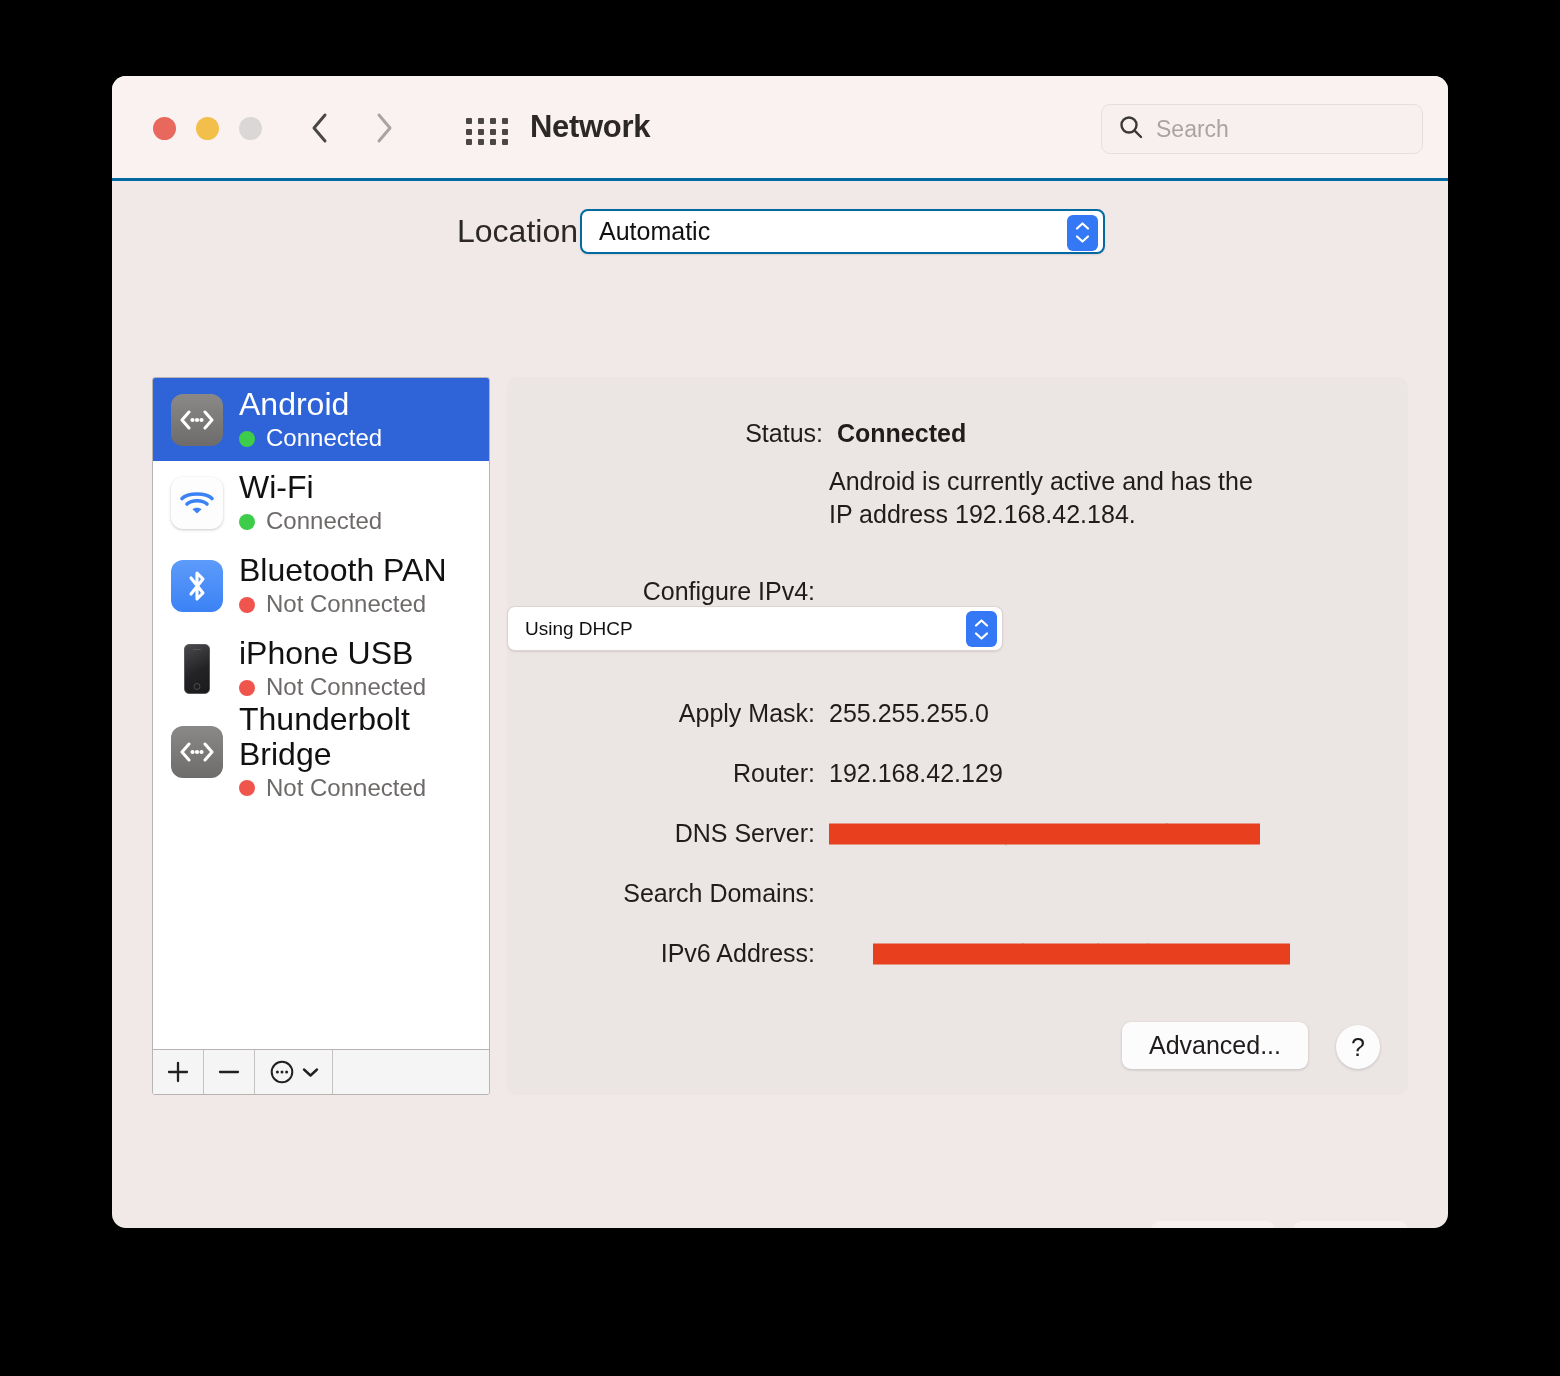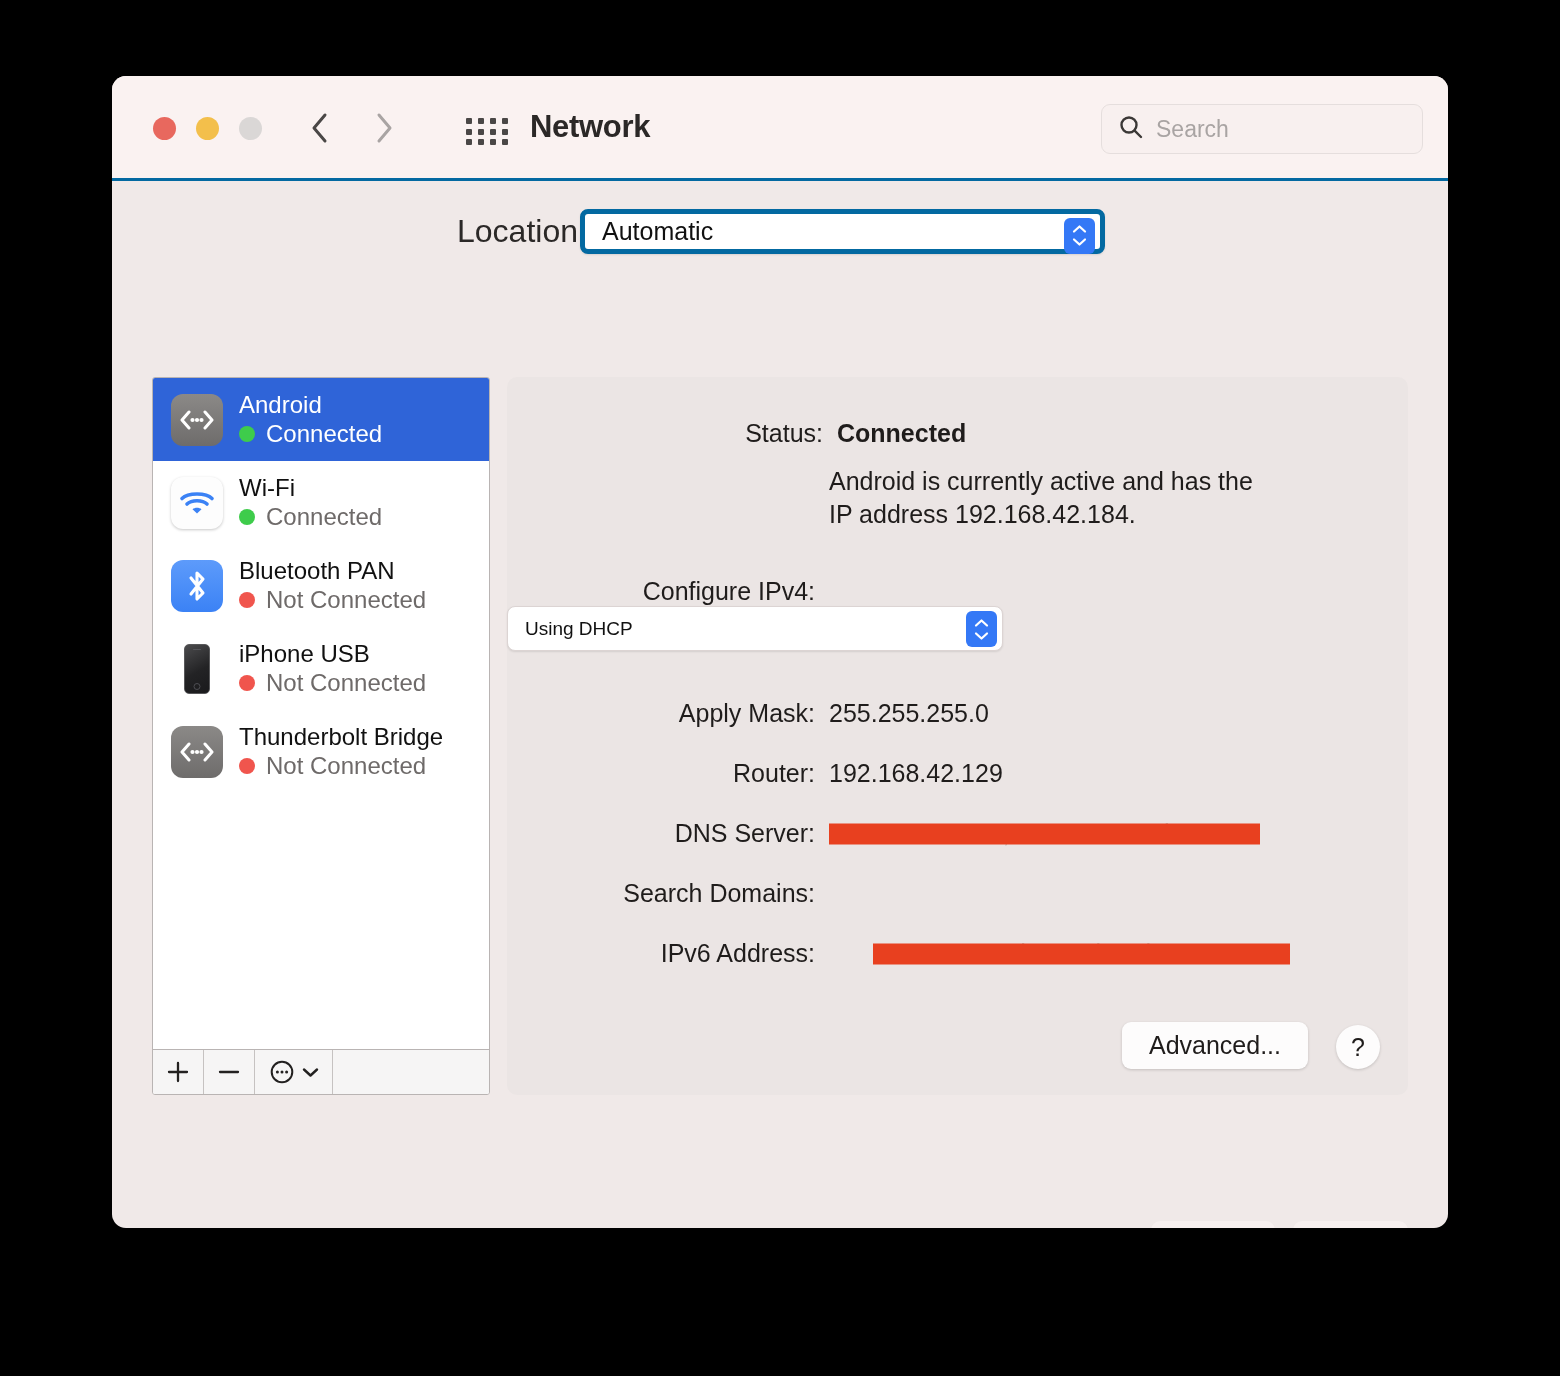--- a/index.html
+++ b/index.html
@@ -112,21 +112,21 @@
     left: 345px;
     font-size: 32px;
     color: #2b2827;
   }
   .location-select {
     position: absolute;
     left: 468px;
     width: 525px;
     height: 45px;
     background: #ffffff;
-    border: 5px solid #0369a1;
+    border: 2px solid #0369a1;
     border-radius: 8px;
     display: flex;
     align-items: center;
     padding-left: 17px;
     box-shadow: 0 1px 2px rgba(0,0,0,0.10);
   }
   .location-select .sel-val { font-size: 25px; color: #111; }
   .stepper {
     position: absolute;
     right: 5px;
@@ -169,21 +169,21 @@
   .svc {
     display: flex;
     align-items: center;
     gap: 16px;
     padding: 11px 0 11px 18px;
     height: 83px;
   }
   .svc.selected { background: #2f64d8; }
   .svc-icon { width: 52px; height: 52px; flex: 0 0 auto; position: relative; }
   .svc-text { display: flex; flex-direction: column; gap: 3px; }
-  .svc-name { font-size: 24px; color: #111; line-height: 1.1; }
+  .svc-name { font-size: 32px; color: #111; line-height: 1.1; }
   .svc.selected .svc-name { color: #ffffff; }
   .svc-status { display: flex; align-items: center; gap: 11px; }
   .dot { width: 16px; height: 16px; border-radius: 50%; flex: 0 0 auto; }
   .dot.green { background: #3ecc4b; }
   .dot.red { background: #f0554d; }
   .svc-status-label { font-size: 24px; color: #6e6a69; line-height: 1.1; }
   .svc.selected .svc-status-label { color: #ffffff; }
 
   .sidebar-toolbar {
     height: 45px;

